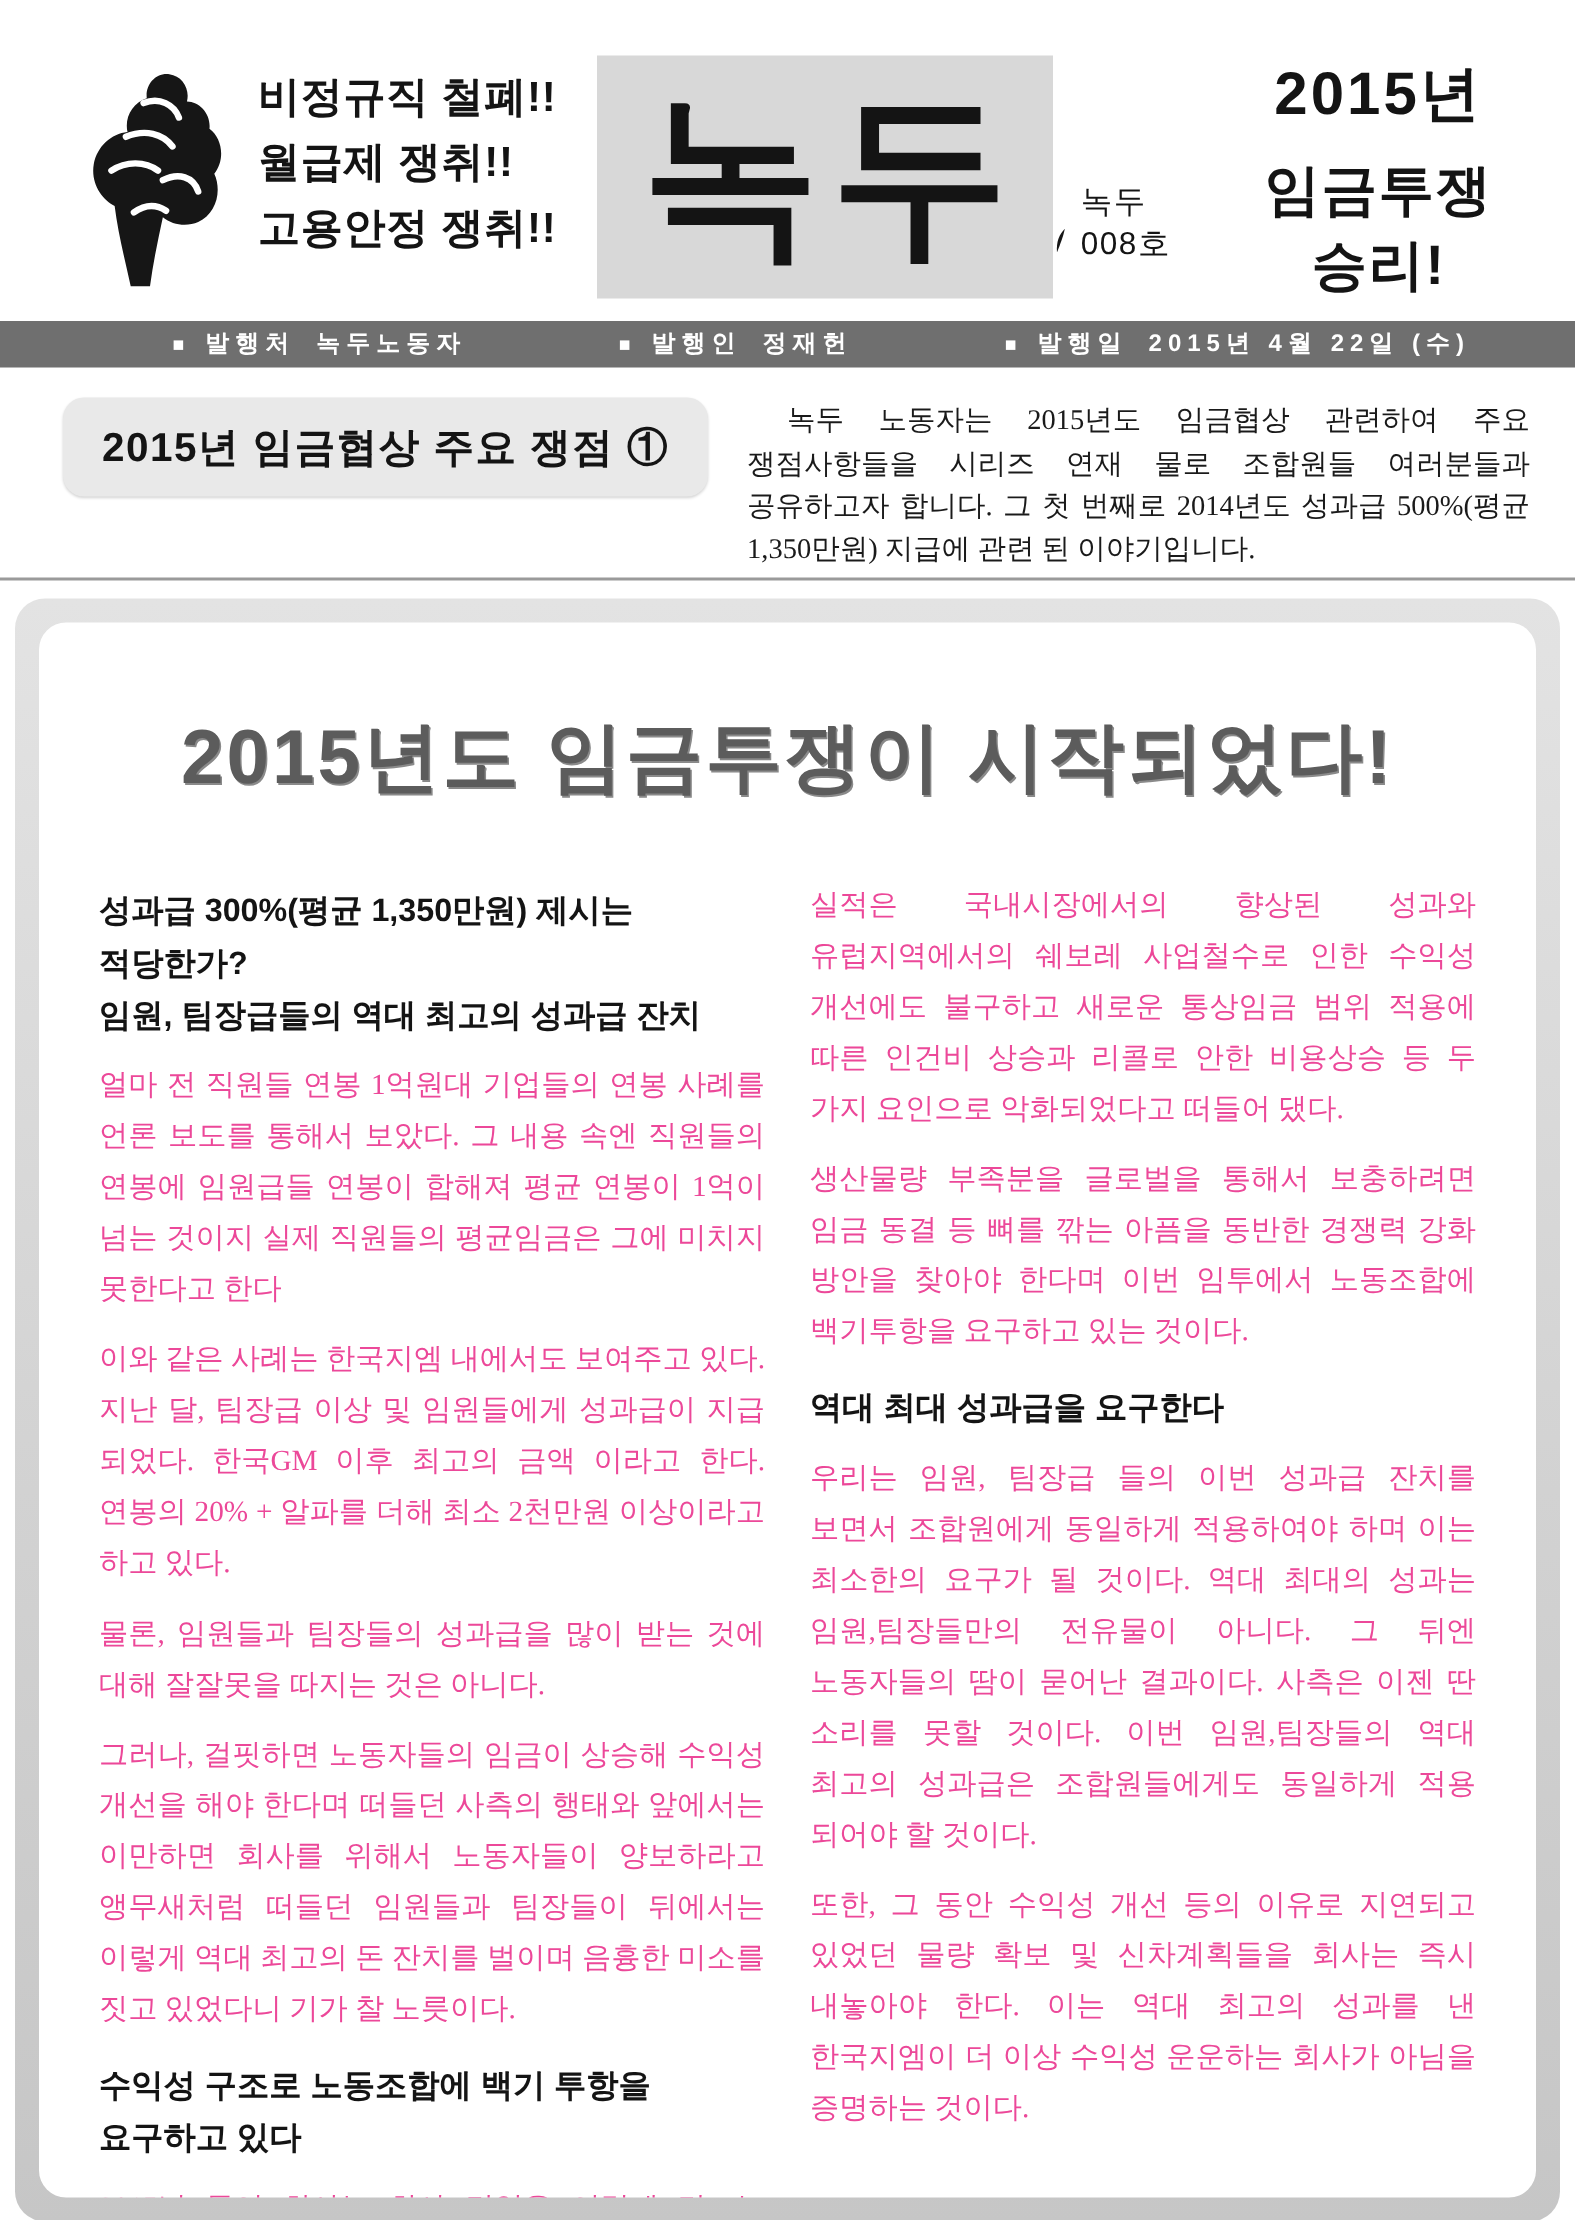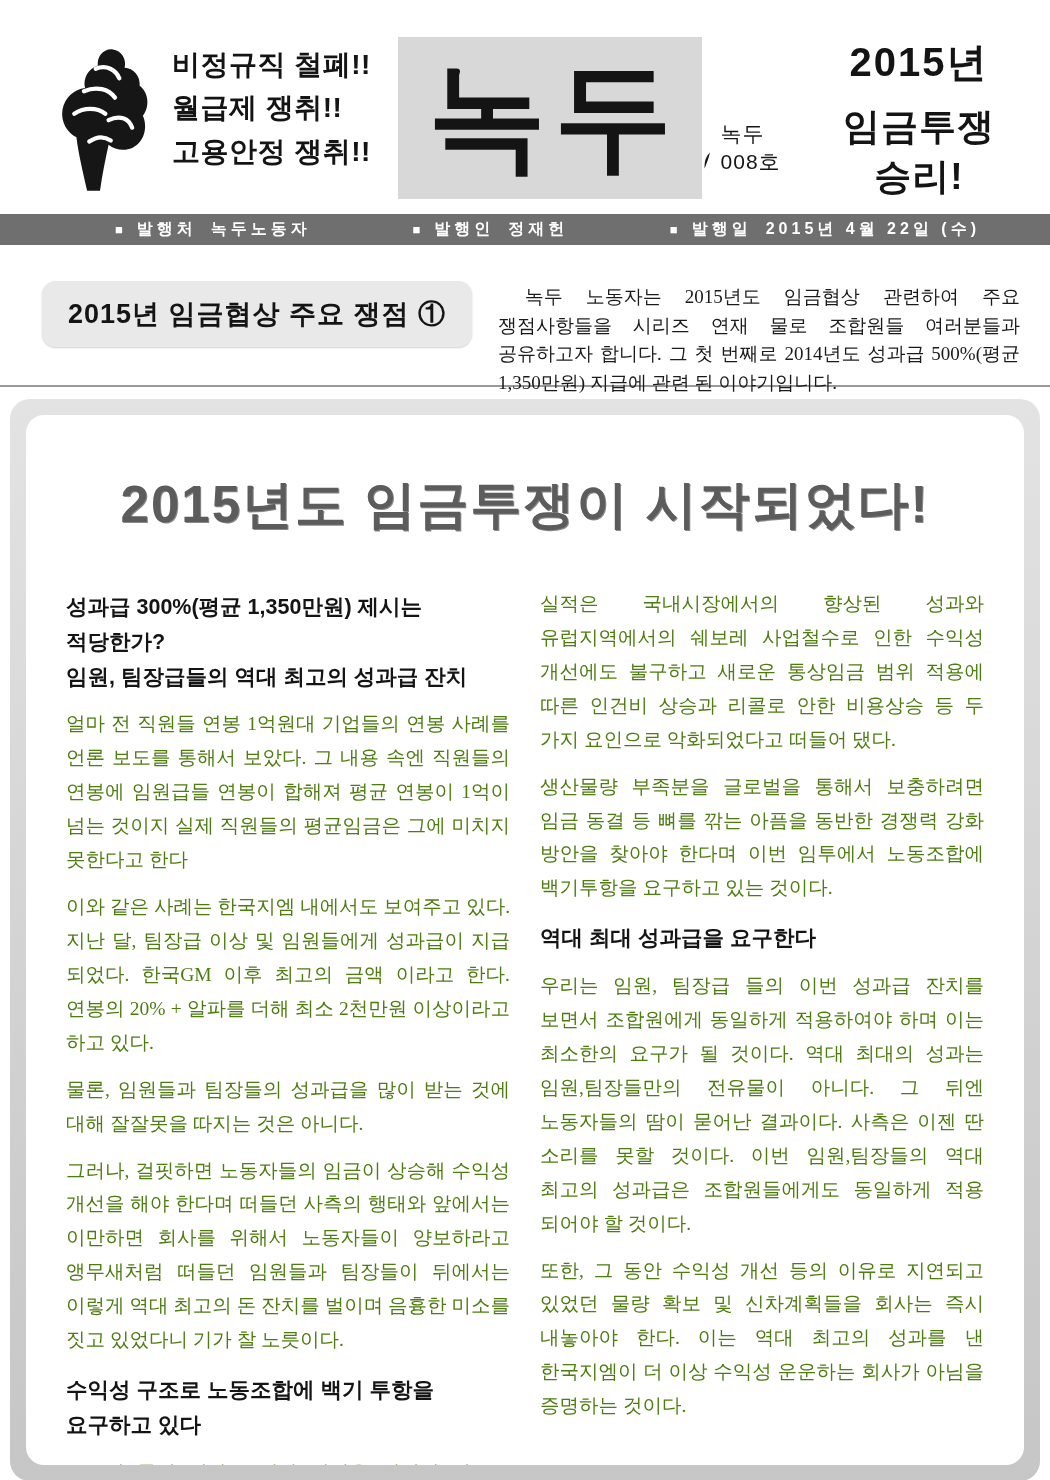--- a/index.html
+++ b/index.html
@@ -24,21 +24,21 @@
   .campaign-l2 { font-size:37px; margin-top:12px; letter-spacing:1px; }
 
   
   .pub-bar { margin-top:6px; background:#6f6f6f; color:#ffffff; height:31px;
              display:flex; align-items:center; justify-content:space-between;
              padding:0 70px 0 115px; font-size:16px; font-weight:bold; }
   .bar-item { display:flex; align-items:center; gap:14px; letter-spacing:4px; white-space:nowrap; }
   .bar-item .sq { font-size:13px; letter-spacing:0; }
 
   
-  .section-row { display:flex; align-items:flex-start; gap:26px; padding:36px 30px 0 42px; height:122px; }
+  .section-row { display:flex; align-items:flex-start; gap:26px; padding:20px 30px 0 42px; height:122px; }
   .badge { background:#e9e9e9; border-radius:14px; padding:15px 26px; font-weight:bold;
            font-size:27px; letter-spacing:1px; white-space:nowrap; box-shadow:0 1px 2px rgba(0,0,0,.18); }
   .intro { flex:1; font-family:"Liberation Serif", serif; font-size:19px; line-height:1.5;
            text-align:justify; word-break:keep-all; text-indent:1.4em; padding-top:2px; color:#1a1a1a; }
 
   .rule { border-top:2px solid #9a9a9a; margin-top:18px; }
 
   
   .frame { margin:12px 10px 0 10px; height:1082px; border-radius:20px; padding:16px;
            background:linear-gradient(180deg,#e3e3e3 0%,#d2d2d2 55%,#c6c6c6 100%); }
@@ -47,21 +47,21 @@
   .big-title { text-align:center; font-weight:bold; font-size:51px; letter-spacing:2px;
                color:#5c5c5c; margin:22px 0 34px 0;
                text-shadow:1px 1px 0 #8a8a8a; }
 
   .columns { display:flex; gap:30px; padding:0 14px; }
   .col { flex:1; min-width:0; }
 
   .blk-h { font-weight:bold; font-size:21.5px; line-height:1.62; margin:16px 0 6px 0;
            white-space:pre-line; word-break:keep-all; }
   .blk-p { font-family:"Liberation Serif", serif; font-size:19.5px; line-height:1.74;
-           text-align:justify; word-break:keep-all; margin:13px 0; color:#4d7c0f; }
+           text-align:justify; word-break:keep-all; margin:13px 0; color:#ec4899; }
 </style>
 </head>
 <body>
 
 <div class="page">
 
   <div class="header">
     <div class="logo-block">
       <span class="fist-wrap">
         <svg viewBox="0 0 100 140" xmlns="http://www.w3.org/2000/svg">

